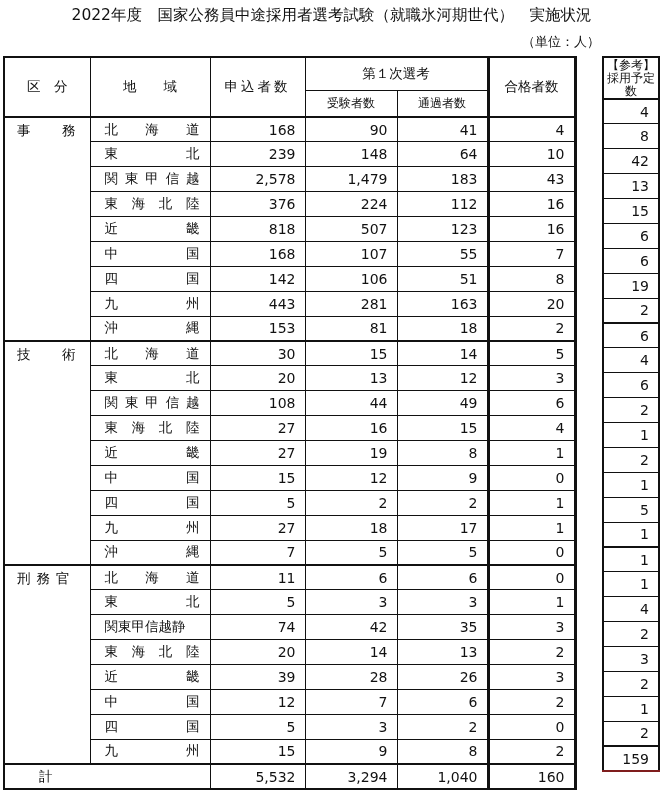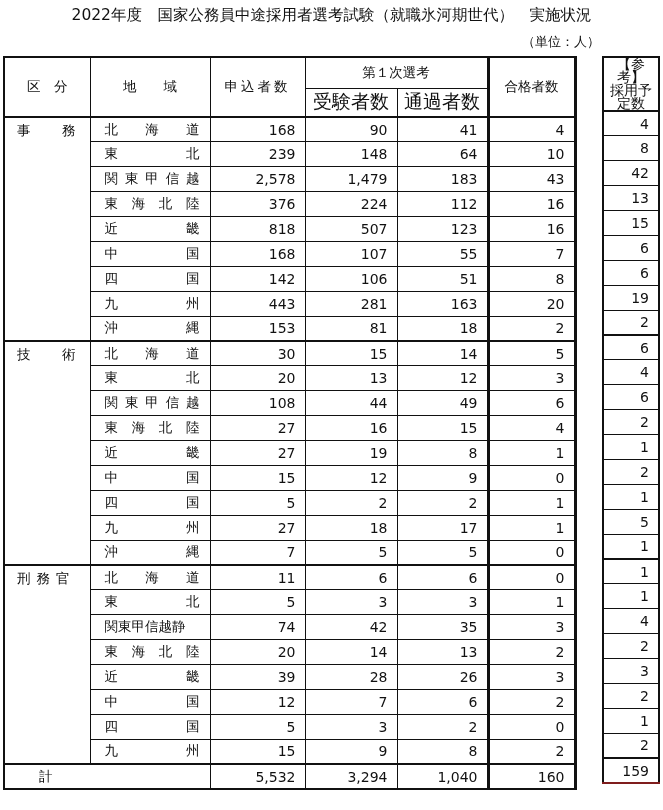--- a/index.html
+++ b/index.html
@@ -28,22 +28,22 @@
   .cat-inner { display: flex; justify-content: space-between; padding: 0 14px 0 12px; }
   .cat-inner.tight { justify-content: center; letter-spacing: 6px; }
   .region { padding: 0 10px 0 14px; }
   .region-inner { display: flex; justify-content: space-between; }
   .thick-l { border-left: 3px solid #111 !important; margin-top: 20px; }
   .thick-r { border-right: 3px solid #111 !important; }
   .thick-t { border-top: 2px solid #111 !important; }
   .thick-b { border-bottom: 2px solid #111 !important; }
   .head-top { border-top: 2px solid #111; }
   .h-first { height: 30px; margin-top: 43px; }
-  .h-second { height: 24px; font-size: 19px; }
-  .ref-head { font-size: 14px; line-height: 13px; height: 50px; border: 2px solid #111; }
+  .h-second { height: 24px; font-size: 12px; }
+  .ref-head { font-size: 12px; line-height: 13px; height: 42px; border: 2px solid #111; }
   .ref-cell { border-left: 2px solid #111; border-right: 2px solid #111; }
   .ref-last { border-bottom: 2px solid #7f1d1d; }
 </style>
 </head>
 <body>
 
 <div class="title">2022年度　国家公務員中途採用者選考試験（就職氷河期世代）　実施状況</div>
 <div class="unit">（単位：人）</div>
 
 <table id="main">

